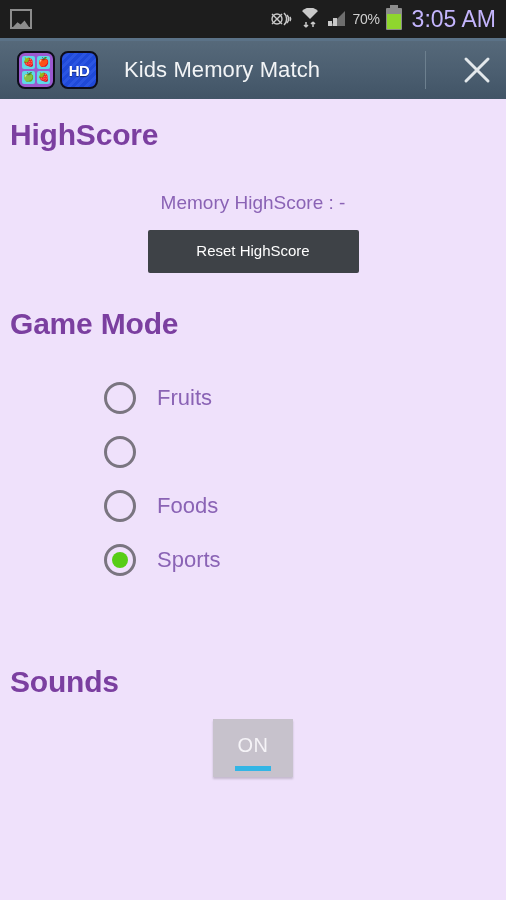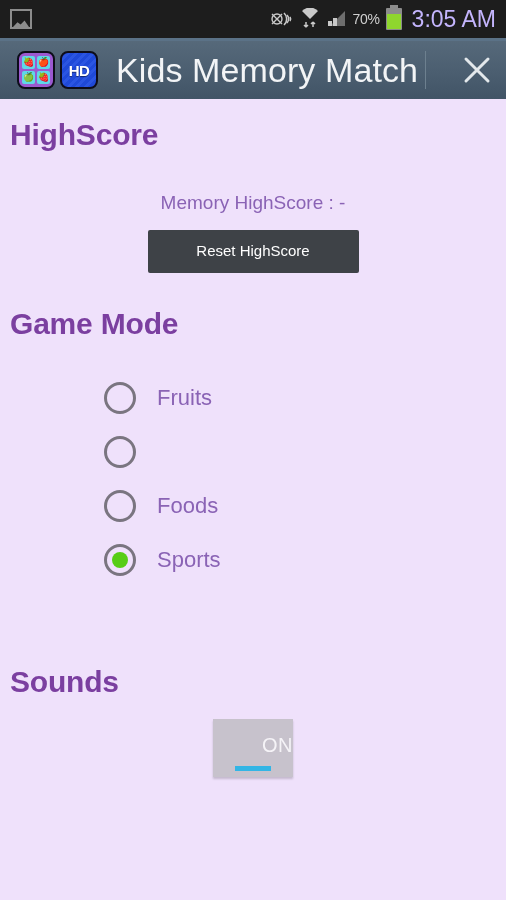--- a/index.html
+++ b/index.html
@@ -85,22 +85,22 @@
   .icon-hd {
     background: repeating-linear-gradient(135deg, #1f49d8 0 3px, #2b55e2 3px 6px);
     display: flex; align-items: center; justify-content: center;
   }
   .icon-hd span {
     color: #ffffff; font-weight: bold; font-size: 15px;
     letter-spacing: -0.5px;
     text-shadow: 0 1px 1px rgba(0,0,0,.5);
   }
   .app-title {
-    color: #f2f4f6; font-size: 34px; font-weight: 400;
-    margin-left: 18px; letter-spacing: 0.1px;
+    color: #f2f4f6; font-size: 22px; font-weight: 400;
+    margin-left: 26px; letter-spacing: 0.1px;
   }
   .tb-right { margin-left: auto; display: flex; align-items: center; height: 100%; }
   .tb-sep {
     width: 1px; height: 38px; background: #6d808f;
     margin-right: 22px;
   }
   .close-btn {
     width: 58px; height: 58px;
     display: flex; align-items: center; justify-content: center;
     cursor: pointer;
@@ -166,21 +166,21 @@
 
   .sound-wrap {
     position: absolute; left: 0; top: 620px; width: 506px;
     display: flex; justify-content: center;
   }
   .sound-toggle {
     width: 80px; height: 58px;
     background: #c7c2cc;
     border: none;
     box-shadow: 0 2px 2px rgba(0,0,0,0.18);
-    display: flex; align-items: center; justify-content: flex-end;
+    display: flex; align-items: center; justify-content: center;
     position: relative; cursor: pointer;
     font-family: "Liberation Sans", sans-serif;
   }
   .sound-toggle .lbl {
     color: #f5f3f7; font-size: 20px; letter-spacing: 0.5px;
     margin-bottom: 6px;
   }
   .sound-toggle .bar {
     position: absolute; bottom: 6px; left: 50%;
     transform: translateX(-50%);

